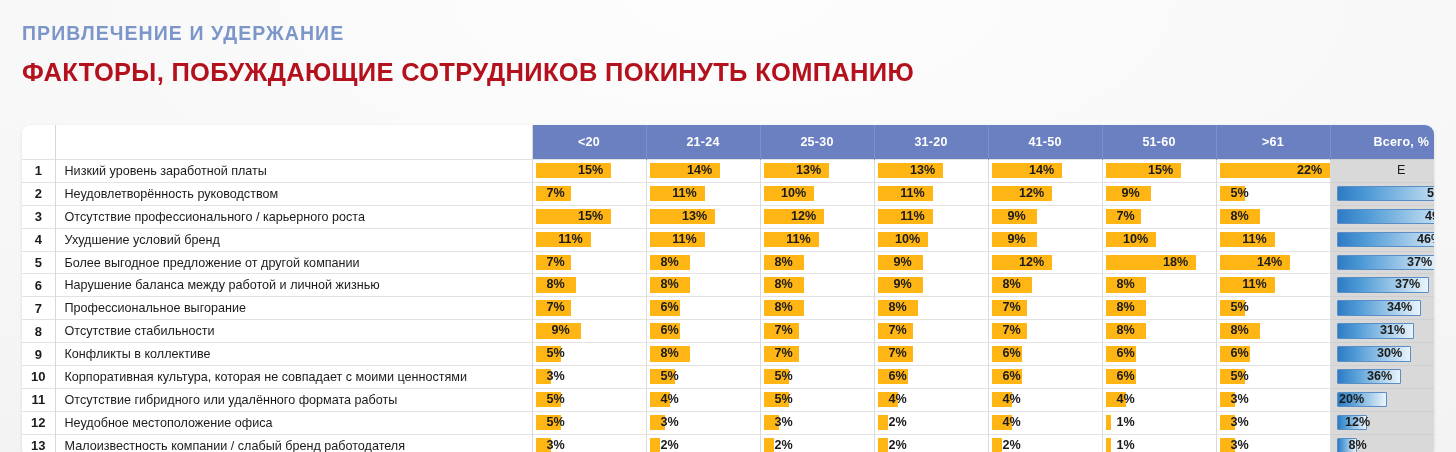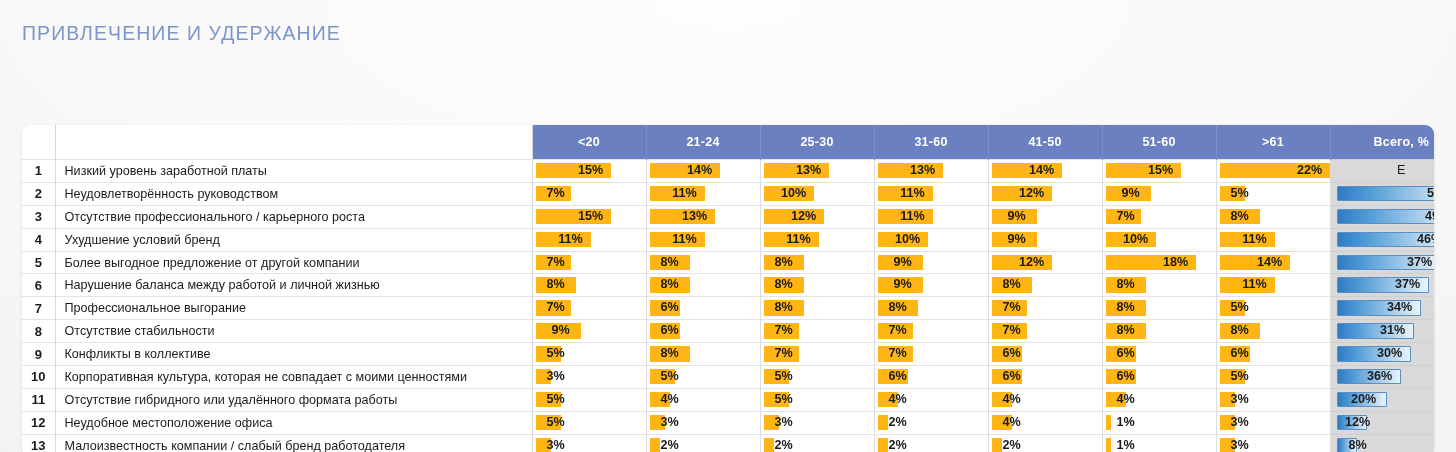--- a/index.html
+++ b/index.html
@@ -15,21 +15,21 @@
   #page{
     position:absolute;inset:0;
     background:
       radial-gradient(120% 150% at 50% 0%, #fdfdfe 0%, #f6f6f7 55%, #f0f0f1 100%);
   }
 
   
   #hdr{position:absolute;left:22px;top:24px;}
   #kicker{
     color:#7d96c9;font-size:19.5px;letter-spacing:.055em;
-    font-weight:400;line-height:1;white-space:nowrap;
+    font-weight:700;line-height:1;white-space:nowrap;
   }
   #title{
     margin-top:16px;
     color:#b4111c;font-size:25.5px;font-weight:bold;letter-spacing:.012em;
     line-height:1;white-space:nowrap;
   }
 
   
   #logo{
     position:absolute;right:12px;top:28px;
@@ -117,20 +117,21 @@
     text-align:center;font-size:12.6px;color:#1b1b1b;font-weight:normal;
   }
 </style>
 </head>
 <body>
 
 <div id="page">
 
   <div id="hdr">
     <div id="kicker">ПРИВЛЕЧЕНИЕ И УДЕРЖАНИЕ</div>
+    <div id="title">ФАКТОРЫ, ПОБУЖДАЮЩИЕ СОТРУДНИКОВ ПОКИНУТЬ КОМПАНИЮ</div>
   </div>
 
 
   <div id="tablewrap">
     <table>
       <colgroup>
         <col class="c-num">
           <col class="c-lbl">
         <col class="c-age">
           <col class="c-age">
@@ -142,21 +143,21 @@
         <col class="c-tot">
       </colgroup>
       <thead>
         <tr id="headrow">
           <th class="blank first"></th>
           <th class="blank"></th>
 
         <th>&lt;20</th>
             <th>21-24</th>
             <th>25-30</th>
-            <th>31-60</th>
+            <th>31-20</th>
             <th>41-50</th>
             <th>51-60</th>
             <th>&gt;61</th>
             <th class="tot">Всего, %</th>
           </tr>
       </thead>
       <tbody id="tbody">
           <tr>
             <td class="num">1</td>
             <td class="lbl">Низкий уровень заработной платы</td>
@@ -717,21 +718,21 @@
             </td>
             <td class="age">
               <div class="barcell">
                 <div class="bar" style="width: 15px;"></div>
                 <div class="barval" style="left: 3px;">3%</div>
               </div>
             </td>
             <td class="tot">
               <div class="totcell">
                 <div class="tbar" style="width: 50px;"></div>
-                <div class="tval" style="left: 12px;">20%</div>
+                <div class="tval" style="left: 0;">20%</div>
               </div>
             </td>
           </tr>
           <tr>
             <td class="num">12</td>
             <td class="lbl">Неудобное местоположение офиса</td>
             <td class="age">
               <div class="barcell">
                 <div class="bar" style="width: 25px;"></div>
                 <div class="barval" style="left: 3px;">5%</div>

